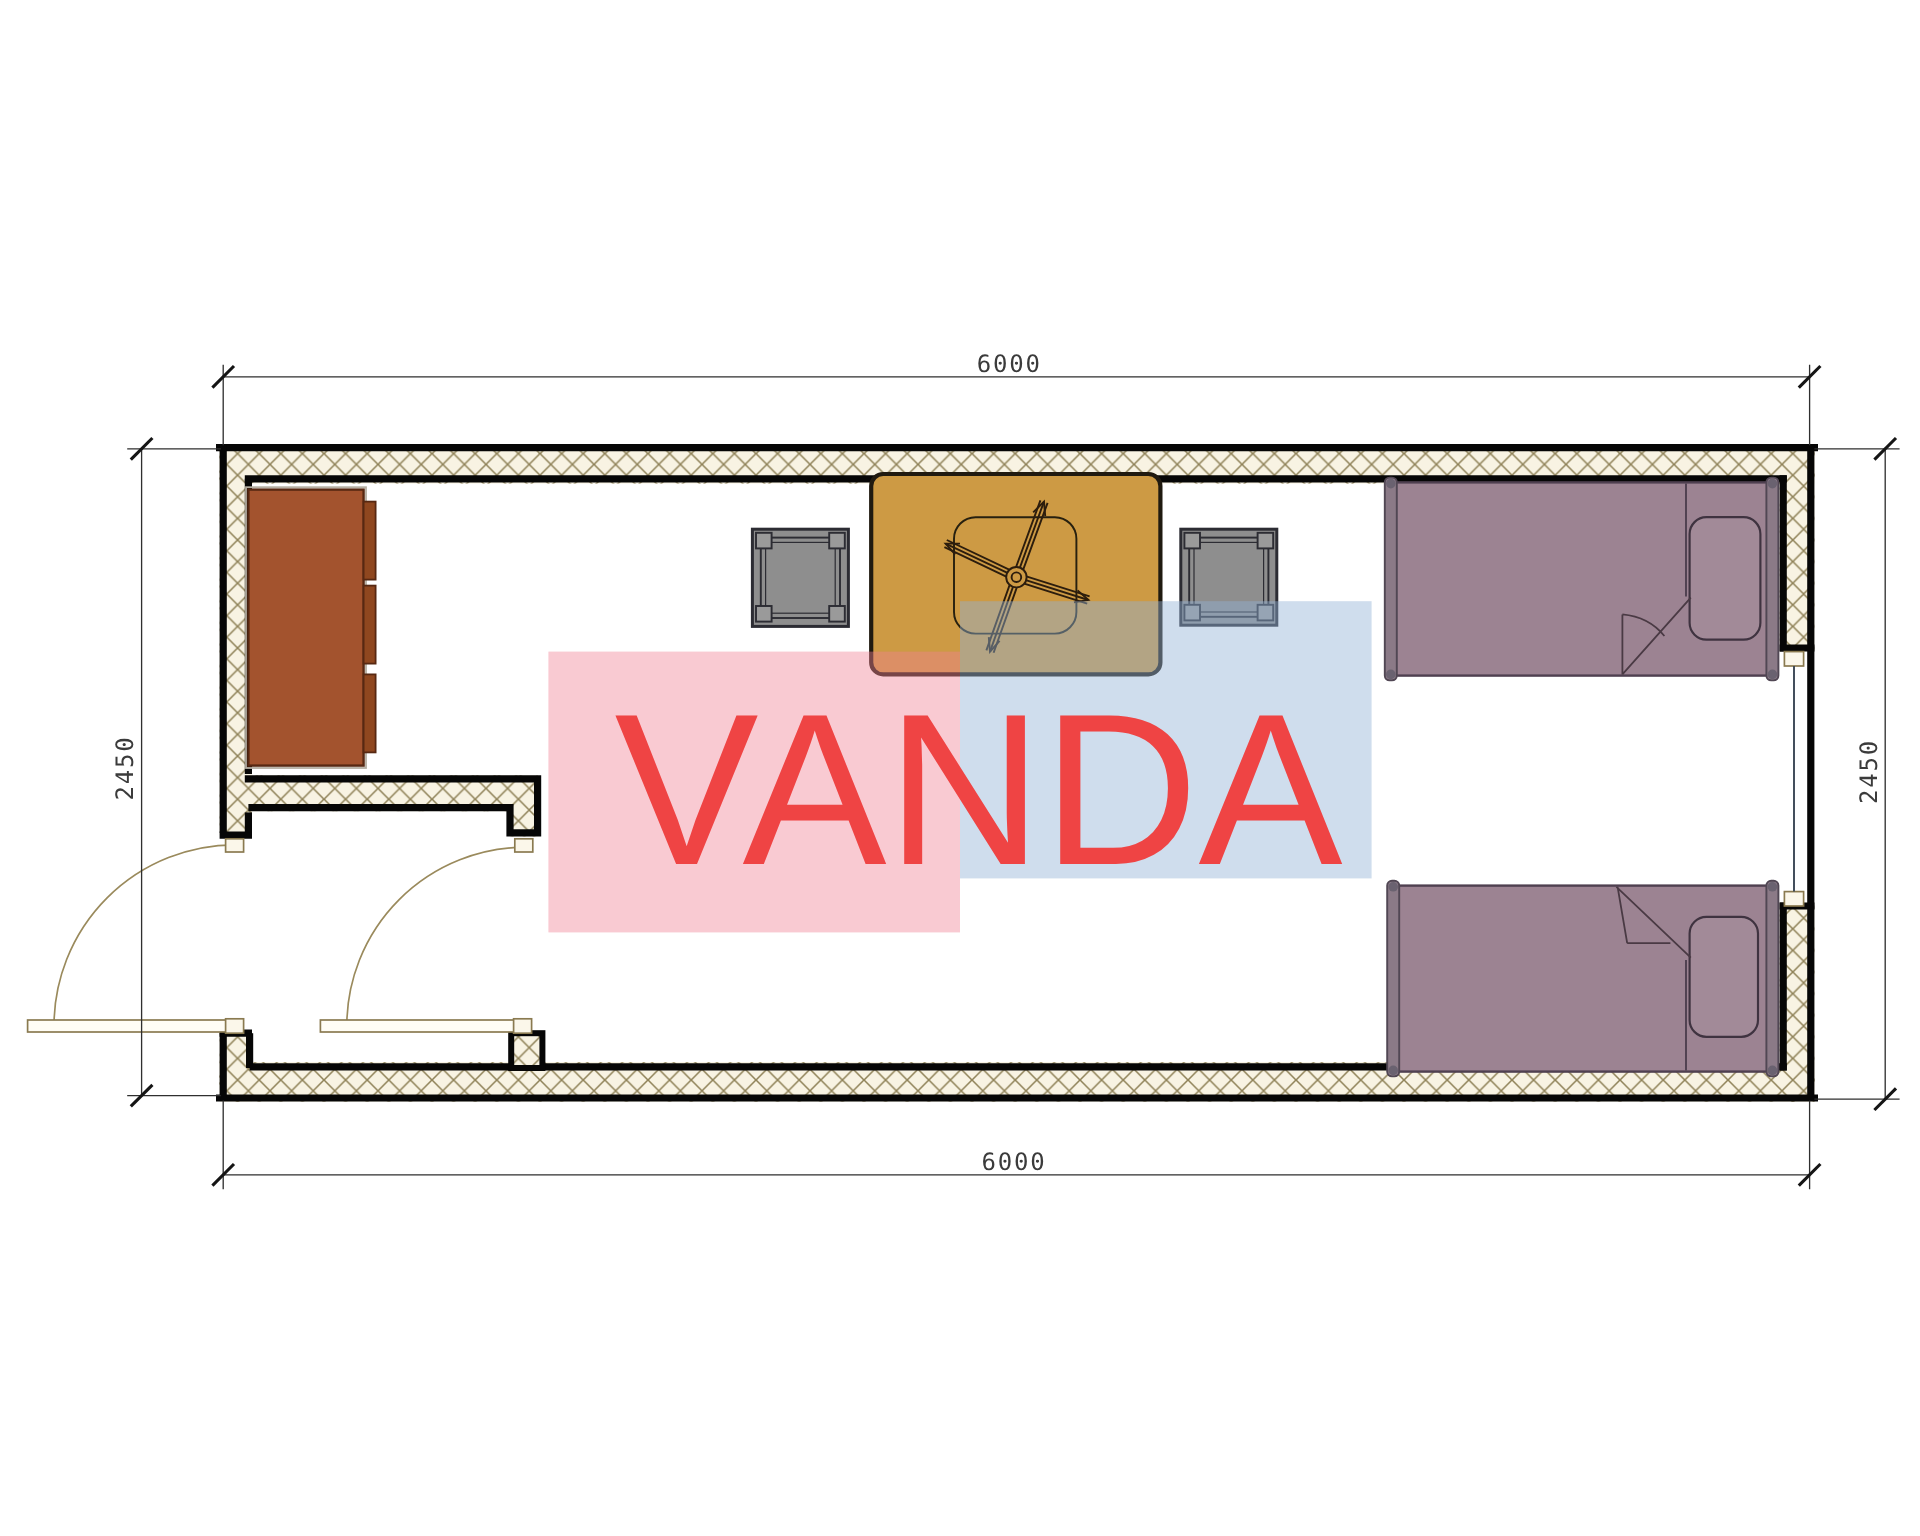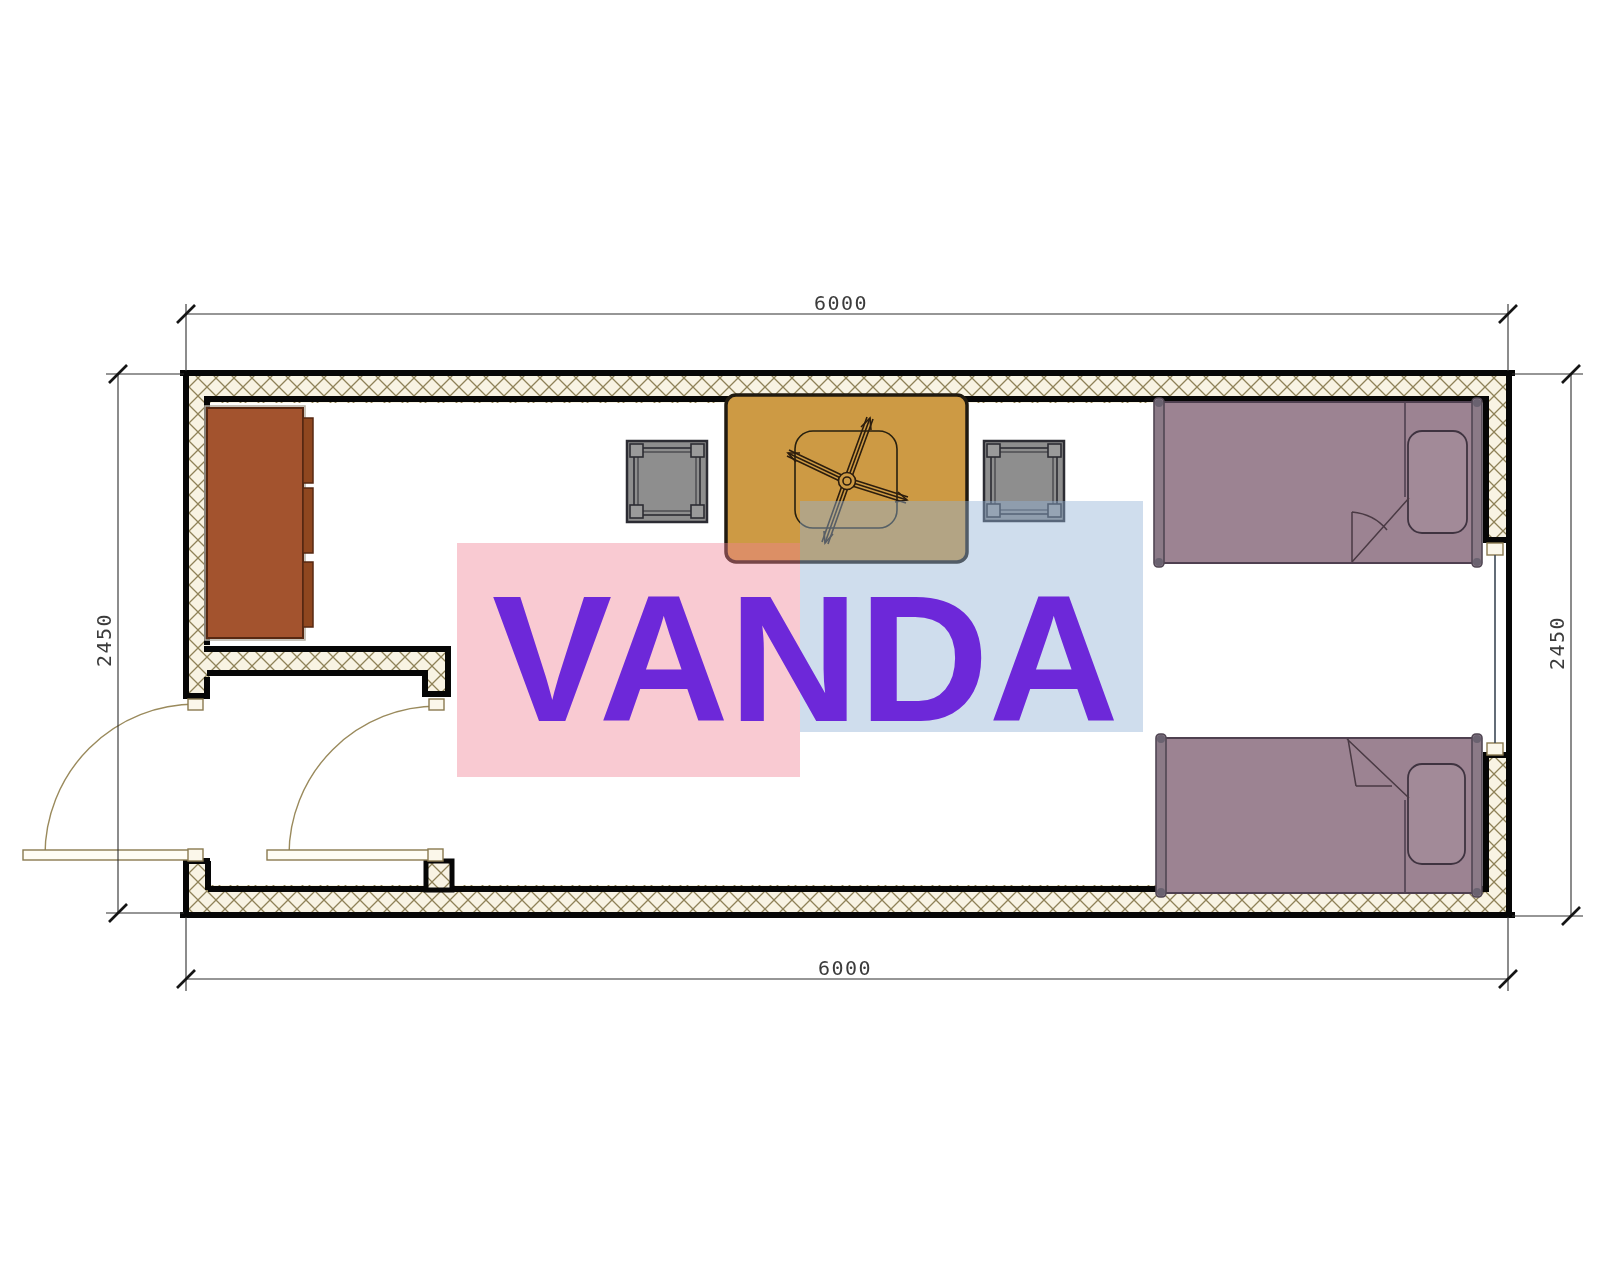--- a/index.html
+++ b/index.html
@@ -6,22 +6,22 @@
   #canvas{position:relative;width:1600px;height:1108px;background:#ffffff;overflow:hidden;
           font-family:"Liberation Sans",sans-serif;}
   #plan-svg{position:absolute;left:0;top:0;}
   .dim-label{position:absolute;width:100px;height:24px;line-height:24px;text-align:center;
              font-family:"DejaVu Sans Mono",monospace;font-size:20px;color:#3b3b3b;
              letter-spacing:1.5px;}
   .dim-label.vert{transform:rotate(-90deg);}
   .wm-block{position:absolute;}
   #wm-pink{left:457px;top:543px;width:343px;height:234px;background:rgba(241,128,148,0.42);}
   #wm-blue{left:800px;top:501px;width:343px;height:231px;background:rgba(146,177,214,0.44);}
-  #wm-text{position:absolute;left:492px;top:569px;font-family:"Liberation Sans",sans-serif;
-           font-weight:bold;font-size:180px;line-height:180px;color:#6d28d9;letter-spacing:0px;
+  #wm-text{position:absolute;left:512px;top:569px;font-family:"Liberation Sans",sans-serif;
+           font-weight:normal;font-size:180px;line-height:180px;color:#ef4444;letter-spacing:0px;
            white-space:nowrap;}
 </style>
 </head>
 <body>
 
 <div id="canvas">
 
   <svg id="plan-svg" width="1600" height="1280" viewBox="0 0 1600 1280">
     <defs>
       <pattern id="hatch" width="18" height="18" patternUnits="userSpaceOnUse">

